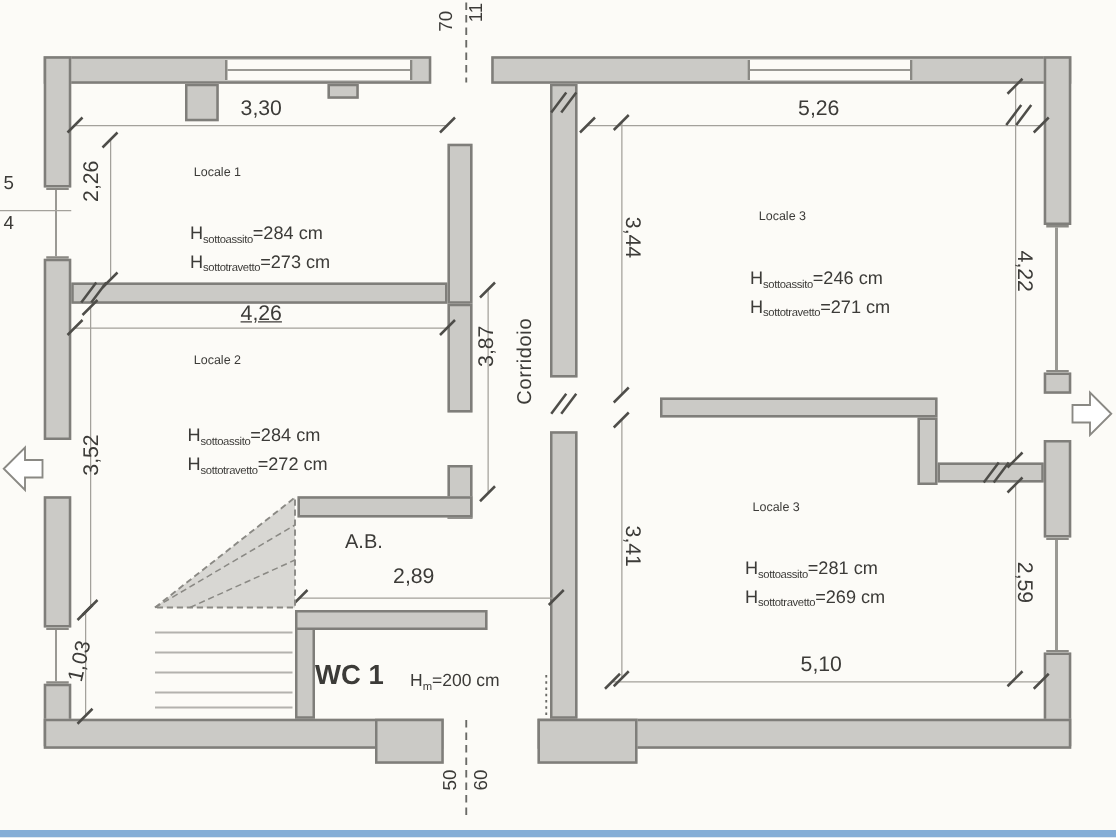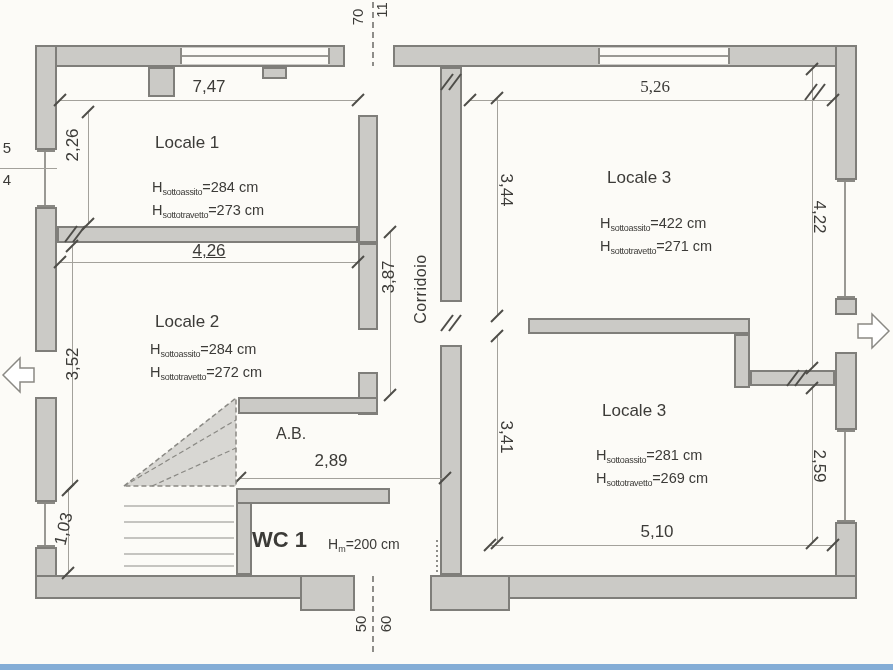--- a/index.html
+++ b/index.html
@@ -14,21 +14,21 @@
   .window-v{position:absolute;box-sizing:border-box;background:
     linear-gradient(to right, rgba(0,0,0,0) 0 7px,#9a9994 7px 9px,rgba(0,0,0,0) 9px);
     background-color:#fcfbf7;border-top:2px solid #8a8984;border-bottom:2px solid #8a8984;}
   .dlh{position:absolute;height:1px;background:#a3a19b;}
   .dlv{position:absolute;width:1px;background:#a3a19b;}
   .dim{position:absolute;font-size:17px;white-space:nowrap;transform:translate(-50%,-50%);}
   .dim.rccw{transform:translate(-50%,-50%) rotate(-90deg);}
   .dim.rcw{transform:translate(-50%,-50%) rotate(90deg);}
   .dim.tilt{transform:translate(-50%,-50%) rotate(-77deg);}
   .txt{position:absolute;white-space:nowrap;}
-  .room-name{font-size:17px;text-align:right;}
+  .room-name{font-size:10px;text-align:right;}
   .hline{font-size:14.5px;margin-top:21px;}
   .hline sub{font-size:9px;vertical-align:-3px;letter-spacing:-0.3px;}
   .corr{position:absolute;font-size:16px;letter-spacing:0.5px;transform:translate(-50%,-50%) rotate(-90deg);white-space:nowrap;}
   .ab-label{font-size:16px;}
   .wc-label{font-size:22px;font-weight:700;}
   .wc-h{font-size:14px;}
   svg{position:absolute;left:0;top:0;}
   .scan-edge{position:absolute;left:0;top:664px;width:893px;height:6px;background:#6f9fd0;opacity:.85;}
 </style>
 </head>
@@ -146,22 +146,22 @@
         <line x1="124" y1="522" x2="234" y2="522"></line>
         <line x1="124" y1="538" x2="234" y2="538"></line>
         <line x1="124" y1="554" x2="234" y2="554"></line>
         <line x1="124" y1="566" x2="234" y2="566"></line>
       </g>
     </g>
     <polygon points="3,375 20,358 20,368 34,368 34,382 20,382 20,392" fill="#ffffff" stroke="#8a8984" stroke-width="1.5"></polygon>
     <polygon points="889,331 872,314 872,324 858,324 858,338 872,338 872,348" fill="#ffffff" stroke="#8a8984" stroke-width="1.5"></polygon>
   </svg>
 
-  <div class="dim" style="left:209px;top:87px;">7,47</div>
-  <div class="dim" style="left:655px;top:87px;font-family:Liberation Serif, serif;">5,26</div>
+  <div class="dim" style="left:209px;top:87px;">3,30</div>
+  <div class="dim" style="left:655px;top:87px;">5,26</div>
   <div class="dim" style="left:209px;top:251px;text-decoration:underline;">4,26</div>
   <div class="dim" style="left:331px;top:461px;">2,89</div>
   <div class="dim" style="left:657px;top:532px;">5,10</div>
   <div class="dim rccw" style="left:73px;top:145px;">2,26</div>
   <div class="dim rccw" style="left:73px;top:364px;">3,52</div>
   <div class="dim tilt" style="left:64px;top:529px;">1,03</div>
   <div class="dim rccw" style="left:389px;top:277px;">3,87</div>
   <div class="dim rcw" style="left:506px;top:190px;">3,44</div>
   <div class="dim rcw" style="left:506px;top:437px;">3,41</div>
   <div class="dim rcw" style="left:819px;top:217px;">4,22</div>
@@ -170,26 +170,26 @@
   <div class="dim rccw" style="left:381px;top:10px;font-size:15px;">11</div>
   <div class="dim rccw" style="left:360px;top:624px;font-size:15px;">50</div>
   <div class="dim rccw" style="left:385px;top:624px;font-size:15px;">60</div>
   <div class="dim" style="left:7px;top:147px;font-size:15px;">5</div>
   <div class="dim" style="left:7px;top:179px;font-size:15px;">4</div>
 
   <div class="txt room-name" style="left:155px;top:133px;">Locale 1</div>
   <div class="txt hline" style="left:152px;top:158px;"><span>H</span><sub>sottoassito</sub><span>=284 cm</span></div>
   <div class="txt hline" style="left:152px;top:181px;"><span>H</span><sub>sottotravetto</sub><span>=273 cm</span></div>
 
-  <div class="txt room-name" style="left:155px;top:312px;">Locale 2</div>
+  <div class="txt room-name" style="left:155px;top:283px;">Locale 2</div>
   <div class="txt hline" style="left:150px;top:320px;"><span>H</span><sub>sottoassito</sub><span>=284 cm</span></div>
   <div class="txt hline" style="left:150px;top:343px;"><span>H</span><sub>sottotravetto</sub><span>=272 cm</span></div>
 
   <div class="txt room-name" style="left:607px;top:168px;">Locale 3</div>
-  <div class="txt hline" style="left:600px;top:194px;"><span>H</span><sub>sottoassito</sub><span>=422 cm</span></div>
+  <div class="txt hline" style="left:600px;top:194px;"><span>H</span><sub>sottoassito</sub><span>=246 cm</span></div>
   <div class="txt hline" style="left:600px;top:217px;"><span>H</span><sub>sottotravetto</sub><span>=271 cm</span></div>
 
   <div class="txt room-name" style="left:602px;top:401px;">Locale 3</div>
   <div class="txt hline" style="left:596px;top:426px;"><span>H</span><sub>sottoassito</sub><span>=281 cm</span></div>
   <div class="txt hline" style="left:596px;top:449px;"><span>H</span><sub>sottotravetto</sub><span>=269 cm</span></div>
 
   <div class="corr" style="left:421px;top:289px;">Corridoio</div>
   <div class="txt ab-label" style="left:276px;top:425px;">A.B.</div>
   <div class="txt wc-label" style="left:252px;top:527px;">WC 1</div>
   <div class="txt wc-h" style="left:328px;top:536px;text-align:center;"><span>H</span><sub style="font-size:9px;vertical-align:-3px;">m</sub><span>=200 cm</span></div>

